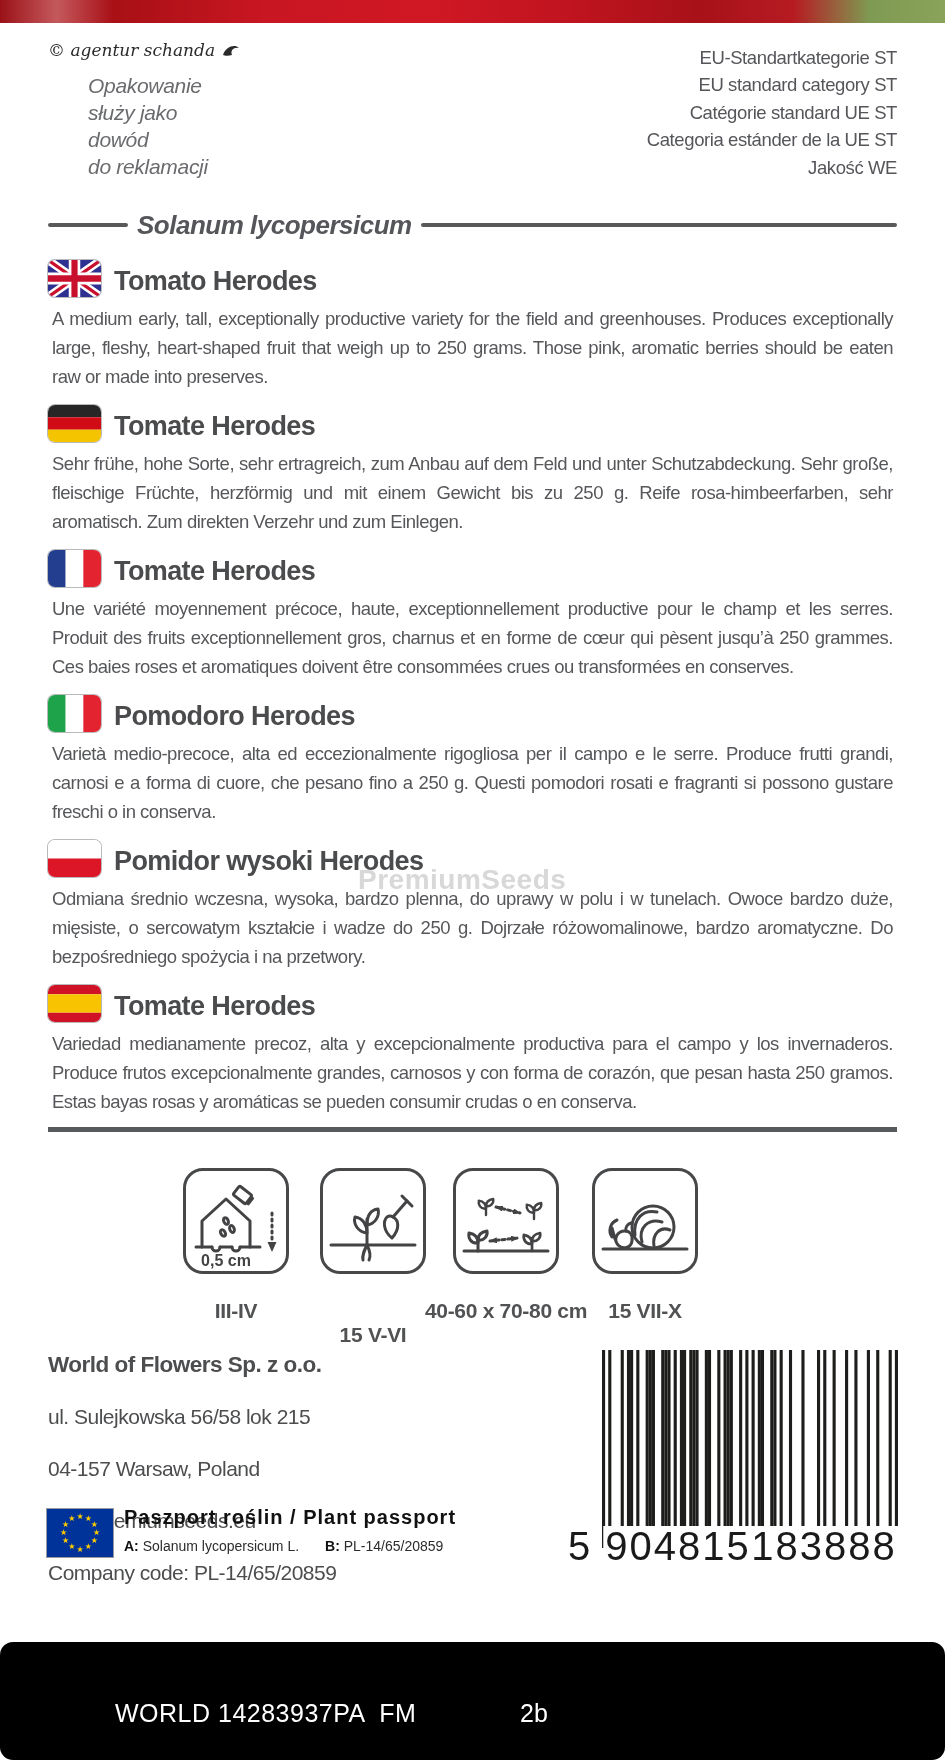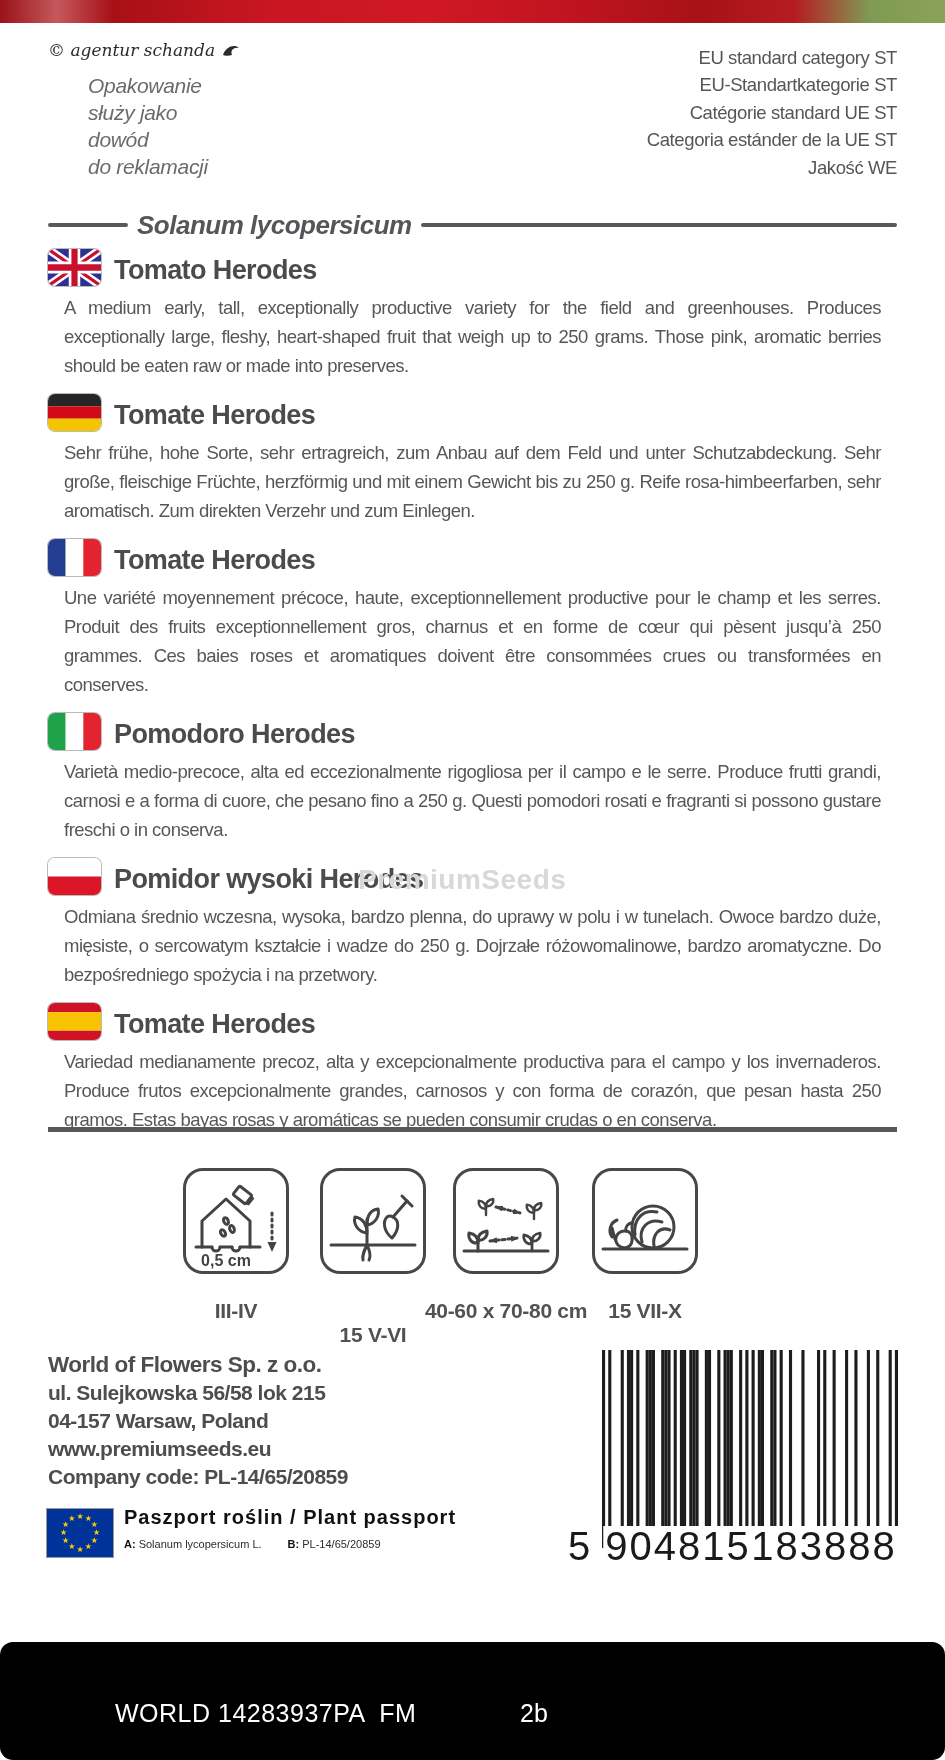--- a/index.html
+++ b/index.html
@@ -18,51 +18,51 @@
   .categories{position:absolute;right:48px;top:44px;text-align:right;font-size:18.5px;
     line-height:27.4px;color:#55565a;letter-spacing:-0.4px;}
   
   .species-row{position:absolute;left:48px;top:208px;width:849px;height:34px;
     display:flex;align-items:center;}
   .rule{height:4px;background:#58595b;border-radius:2px;}
   .rule-l{width:80px;margin-right:9px;}
   .rule-r{flex:1;margin-left:9px;}
   .species{font-size:26px;font-weight:bold;font-style:italic;color:#55565a;letter-spacing:-0.5px;}
   
-  .sections{position:absolute;left:48px;top:249px;width:849px;}
+  .sections{position:absolute;left:48px;top:260px;width:849px;}
   .section{margin-bottom:14px;}
   .sec-head{display:flex;align-items:flex-end;gap:13px;height:37px;}
   .flag{width:53px;height:37px;border-radius:7px;overflow:hidden;flex:0 0 auto;
     box-shadow:0 0 0 1px #b9babc, inset 0 1px 2px rgba(255,255,255,.5);}
   .flag svg{display:block;width:100%;height:100%;}
   .sec-title{font-size:27px;font-weight:bold;color:#4a4b4d;letter-spacing:-0.6px;line-height:1;
     padding-bottom:2px;}
-  .sec-text{margin:7px 16px 0;text-align:justify;font-size:18.5px;line-height:29px;
+  .sec-text{margin:7px 4px 0;text-align:justify;font-size:18.5px;line-height:29px;
     color:#56575a;letter-spacing:-0.5px;}
   .watermark{position:absolute;left:358px;top:864px;font-size:28px;color:#d8d8d8;
     letter-spacing:0.5px;font-weight:bold;}
   
   .divider{position:absolute;left:48px;top:1127px;width:849px;height:5px;background:#58595b;}
   
   .icon-box{position:absolute;top:1168px;width:106px;height:106px;border:3.5px solid #47484a;
     border-radius:20px;background:#fff;box-sizing:border-box;}
   .icon-box svg{display:block;width:100%;height:100%;}
   .icon-label{position:absolute;top:1299px;transform:translateX(-50%);white-space:nowrap;
     font-size:21px;font-weight:bold;color:#515254;letter-spacing:-0.3px;}
   
   .producer{position:absolute;left:48px;top:1350px;color:#4c4d4f;letter-spacing:-0.5px;}
   .producer .name{font-size:22.5px;font-weight:bold;line-height:29px;}
-  .producer .line{font-size:21px;font-weight:bold;line-height:28px;}
+  .producer .line{font-size:21px;font-weight:normal;line-height:28px;margin-top:24px;}
   
   .eu-flag{position:absolute;left:47px;top:1509px;width:66px;height:48px;background:#003399;
     box-shadow:0 0 0 1px #9a9a9c;}
   .eu-flag span{position:absolute;transform:translate(-50%,-50%);font-size:8px;color:#ffcc00;line-height:1;}
   .passport-title{position:absolute;left:124px;top:1506px;font-size:20px;font-weight:bold;
     color:#111;letter-spacing:1px;}
-  .passport-ab{position:absolute;left:124px;top:1538px;font-size:11px;color:#2c2c2e;}
+  .passport-ab{position:absolute;left:124px;top:1538px;font-size:14px;color:#2c2c2e;}
   .passport-ab b{color:#111;}
   .passport-ab .bgroup{margin-left:26px;}
   
   .barcode{position:absolute;left:602px;top:1350px;width:296px;height:198px;}
   .barcode svg{display:block;overflow:visible;}
   .bc-digit{position:absolute;font-size:40px;color:#1a1a1a;letter-spacing:2px;background:#fff;
     padding:0 2px;line-height:1;}
   .bc-first{left:-36px;top:176px;}
   .bc-g1{left:76px;top:176px;transform:translateX(-50%);}
   .bc-g2{left:222px;top:176px;transform:translateX(-50%);}
@@ -89,22 +89,22 @@
   </div>
 
   <div class="note">
     <div>Opakowanie</div>
     <div>służy jako</div>
     <div>dowód</div>
     <div>do reklamacji</div>
   </div>
 
   <div class="categories">
+    <div>EU-Standartkategorie ST</div>
     <div>EU standard category ST</div>
-    <div>EU-Standartkategorie ST</div>
     <div>Catégorie standard UE ST</div>
     <div>Categoria estánder de la UE ST</div>
     <div>Jakość WE</div>
   </div>
 
   <div class="species-row">
     <div class="rule rule-l"></div>
     <div class="species">Solanum lycopersicum</div>
     <div class="rule rule-r"></div>
   </div>

